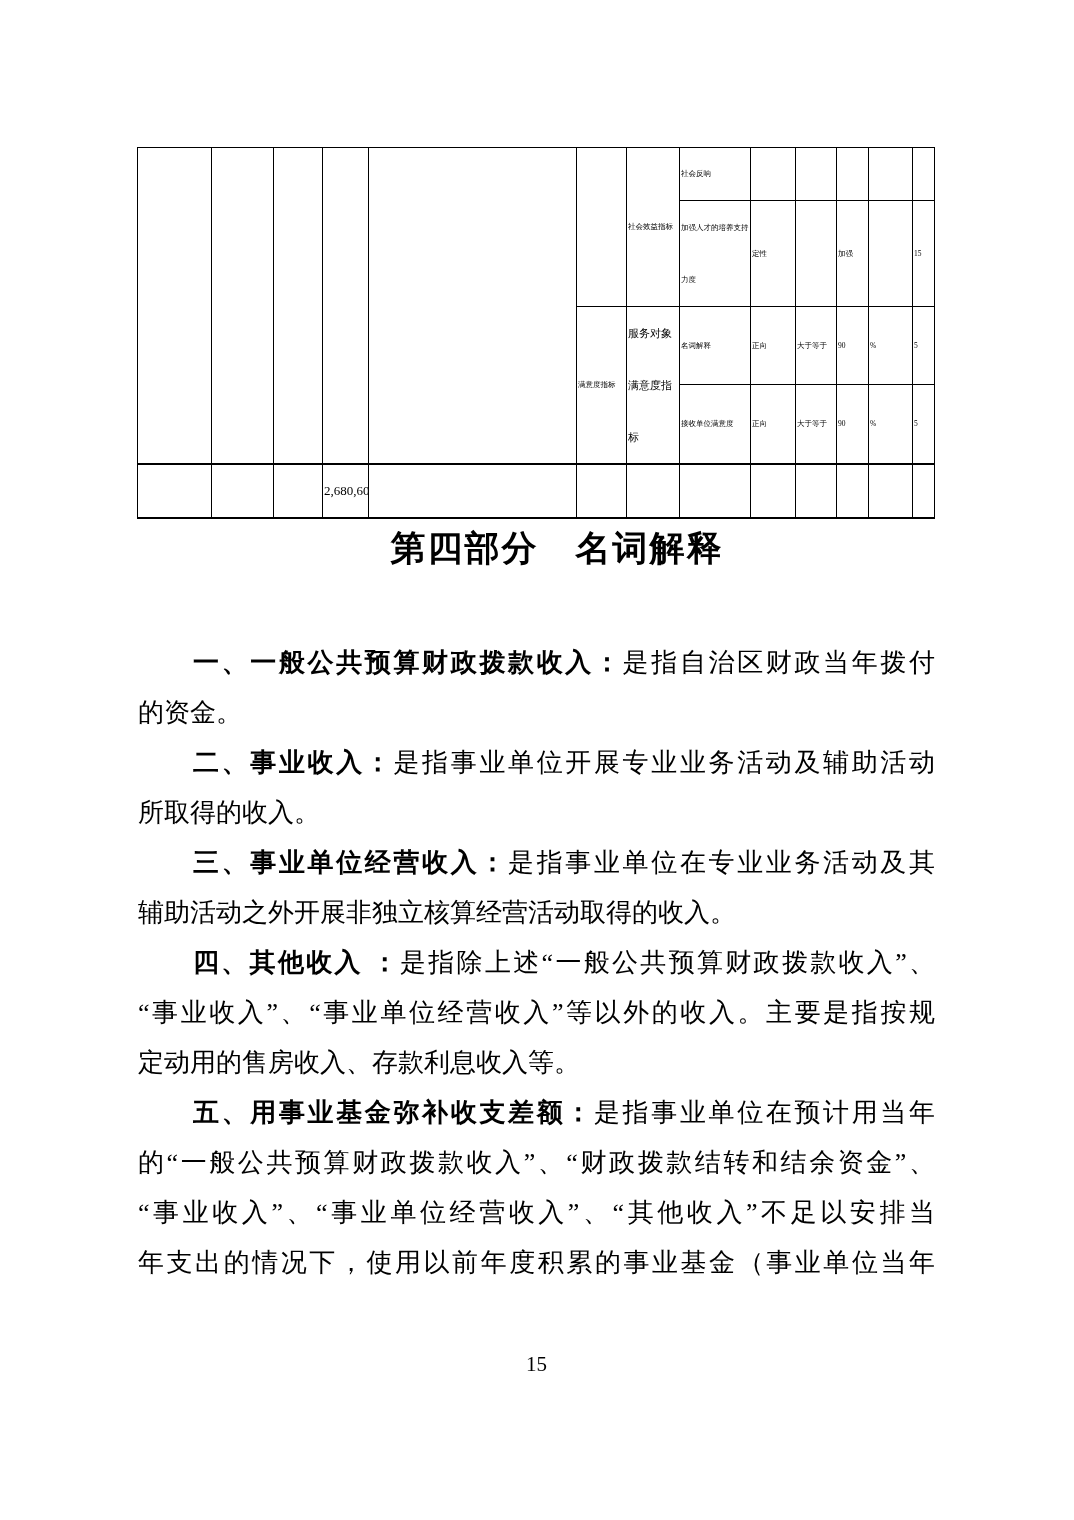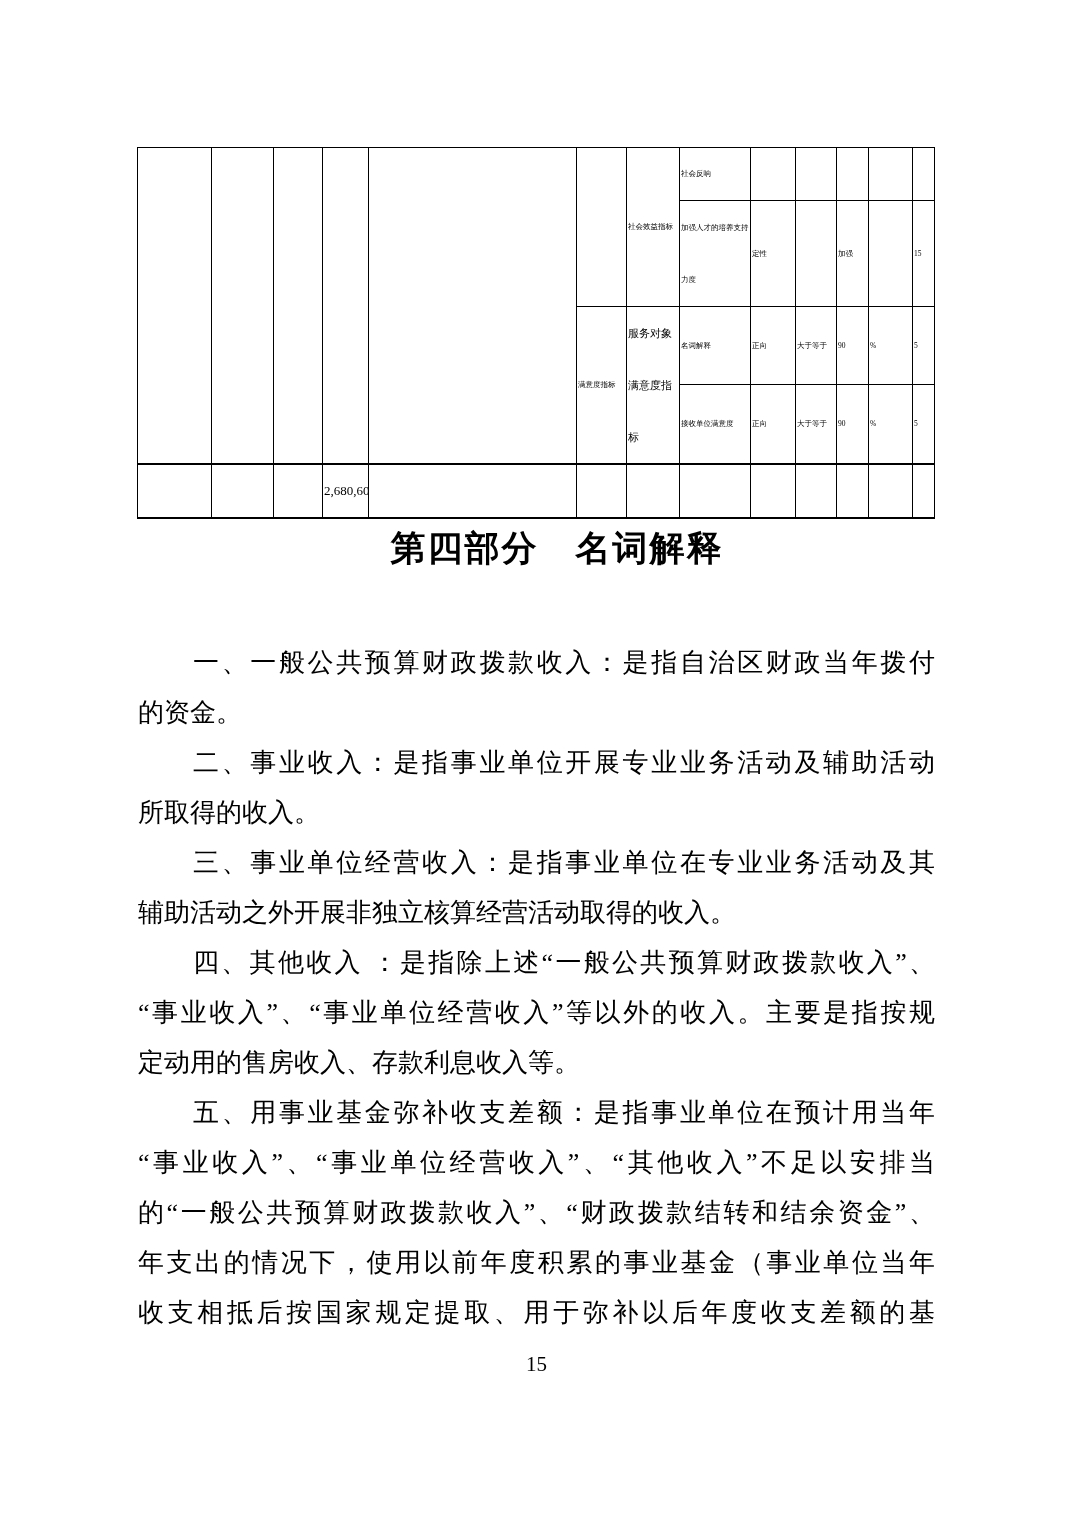--- a/index.html
+++ b/index.html
@@ -42,21 +42,21 @@
   }
   
   .body-text{
     position:absolute;left:138px;top:638px;width:797px;
     font-size:26px;
   }
   .bl{height:50px;line-height:50px;}
   .fill{text-align:justify;text-align-last:justify;}
   .end{text-align:left;text-align-last:left;}
   .first{text-indent:55px;}
-  .bl strong{font-weight:normal;}
+  .bl strong{font-weight:bold;}
   
   .page-num{
     position:absolute;left:138px;top:1352px;width:797px;
     text-align:center;font-size:21px;
   }
 </style>
 </head>
 <body>
 
 <div class="page">
@@ -148,22 +148,21 @@
     <div class="bl end">所取得的收入。</div>
 
     <div class="bl fill first"><strong>三、事业单位经营收入：</strong><span>是指事业单位在专业业务活动及其</span></div>
     <div class="bl end">辅助活动之外开展非独立核算经营活动取得的收入。</div>
 
     <div class="bl fill first"><strong>四、其他收入 ：</strong><span>是指除上述“一般公共预算财政拨款收入”、</span></div>
     <div class="bl fill">“事业收入”、“事业单位经营收入”等以外的收入。主要是指按规</div>
     <div class="bl end">定动用的售房收入、存款利息收入等。</div>
 
     <div class="bl fill first"><strong>五、用事业基金弥补收支差额：</strong><span>是指事业单位在预计用当年</span></div>
+    <div class="bl fill">的“一般公共预算财政拨款收入”、“财政拨款结转和结余资金”、</div>
     <div class="bl fill">“事业收入”、“事业单位经营收入”、“其他收入”不足以安排当</div>
-    <div class="bl fill">的“一般公共预算财政拨款收入”、“财政拨款结转和结余资金”、</div>
     <div class="bl fill">年支出的情况下，使用以前年度积累的事业基金（事业单位当年</div>
-    <div class="bl fill">收支相抵后按国家规定提取、用于弥补以后年度收支差额的基</div>
 
   </div>
 
   <div class="page-num">15</div>
 
 </div>
 
 </body></html>

